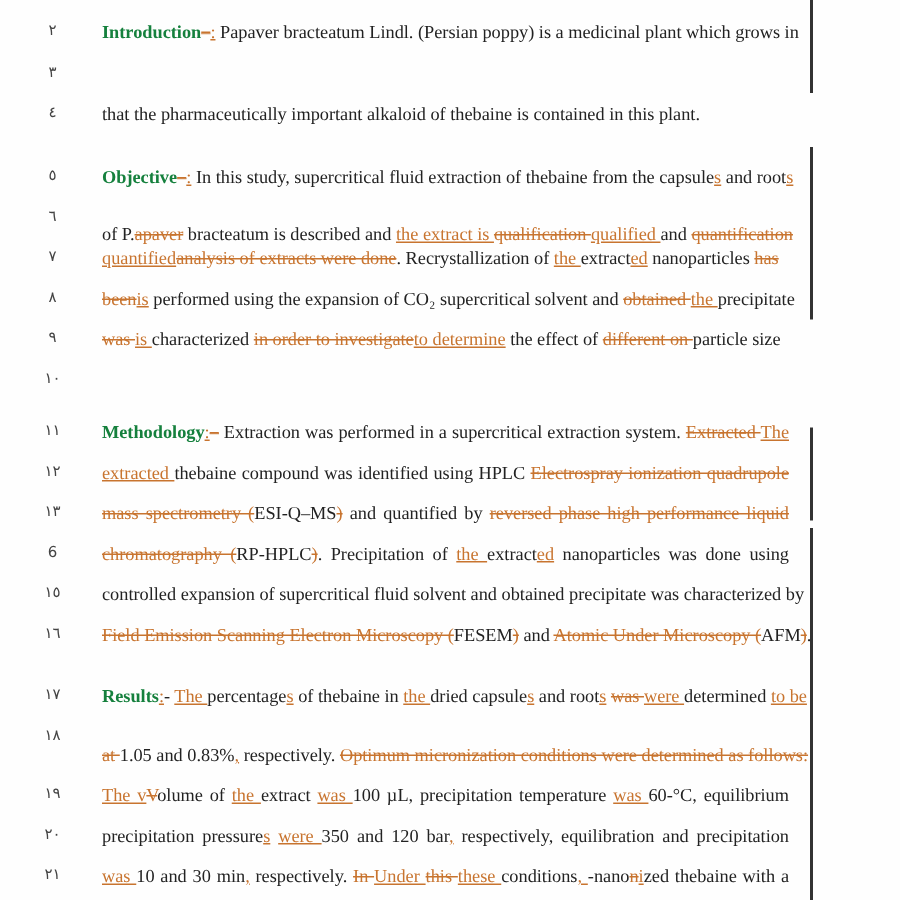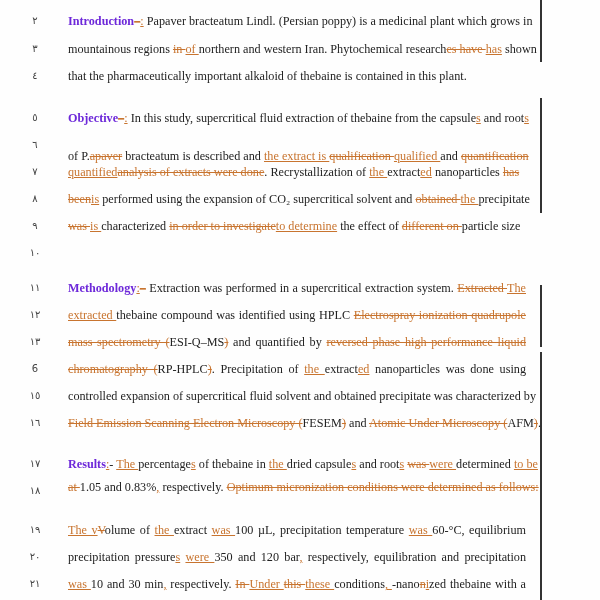--- a/index.html
+++ b/index.html
@@ -3,21 +3,21 @@
 <meta charset="utf-8">
 <style>
   html, body { margin: 0; padding: 0; background: #ffffff; }
   body { width: 600px; height: 600px; overflow: hidden; position: relative; font-family: "Liberation Serif", serif; color: #222222; }
   .page { position: absolute; left: 0; top: 0; width: 600px; height: 600px; background: #fefefe; }
   .line { position: absolute; left: 68px; width: 458px; font-size: 12.2px; line-height: 16px; white-space: nowrap; }
   .line.justify { text-align: justify; text-align-last: justify; white-space: normal; height: 16px; overflow: hidden; }
   .lnum { position: absolute; left: 20px; width: 30px; text-align: center; font-size: 10px; line-height: 16px; color: #444; font-family: "DejaVu Sans", sans-serif; }
   .ins { color: #c8742f; text-decoration: underline; text-decoration-color: #c8742f; }
   .del { color: #c8742f; text-decoration: line-through; text-decoration-color: #c8742f; }
-  .b { font-weight: bold; color: #6d28d9; margin-top: 22px; }
+  .b { font-weight: bold; color: #15803d; margin-top: 22px; }
   .i { }
   .bar { position: absolute; left: 540px; width: 1.5px; background: #333; }
 </style>
 </head>
 <body>
 
 <div class="page">
 
   <div class="lnum" style="top:13px">٢</div>
   <div class="lnum" style="top:41px">٣</div>
@@ -34,38 +34,37 @@
   <div class="lnum" style="top:361px">6</div>
   <div class="lnum" style="top:388px">١٥</div>
   <div class="lnum" style="top:415px">١٦</div>
   <div class="lnum" style="top:456px">١٧</div>
   <div class="lnum" style="top:483px">١٨</div>
   <div class="lnum" style="top:522px">١٩</div>
   <div class="lnum" style="top:549px">٢٠</div>
   <div class="lnum" style="top:576px">٢١</div>
 
   <div class="line" style="top:13px"><span class="b">Introduction</span><span class="del">–</span><span class="ins">:</span><span> </span><span class="i">Papaver bracteatum</span><span> Lindl. (Persian poppy) is a medicinal plant which grows in</span></div>
-  <div class="line" style="top:41px"><span>mountainous regions </span><span class="del">in </span><span class="ins">of </span><span>northern and western Iran. Phytochemical research</span><span class="del">es have </span><span class="ins">has</span><span> shown</span></div>
   <div class="line" style="top:68px"><span>that the pharmaceutically important alkaloid of thebaine is contained in this plant.</span></div>
 
   <div class="line" style="top:110px"><span class="b">Objective</span><span class="del">–</span><span class="ins">:</span><span> In this study, supercritical fluid extraction of thebaine from the capsule</span><span class="ins">s</span><span> and root</span><span class="ins">s</span></div>
   <div class="line" style="top:148px"><span>of </span><span class="i">P.</span><span class="del">apaver</span><span class="i"> bracteatum</span><span> is described and </span><span class="ins">the extract is </span><span class="del">qualification </span><span class="ins">qualified </span><span>and </span><span class="del">quantification</span></div>
   <div class="line" style="top:164px"><span class="ins">quantified</span><span class="del">analysis of extracts were done</span><span>. Recrystallization of </span><span class="ins">the </span><span>extract</span><span class="ins">ed</span><span> nanoparticles </span><span class="del">has</span></div>
   <div class="line" style="top:191px"><span class="del">been</span><span class="ins">is</span><span> performed using the expansion of CO₂ supercritical solvent and </span><span class="del">obtained </span><span class="ins">the </span><span>precipitate</span></div>
   <div class="line" style="top:218px"><span class="del">was </span><span class="ins">is </span><span>characterized </span><span class="del">in order to investigate</span><span class="ins">to determine</span><span> the effect of </span><span class="del">different on </span><span>particle size</span></div>
 
   <div class="line justify" style="top:280px"><span class="b">Methodology</span><span class="ins">:</span><span class="del">–</span><span> Extraction was performed in a supercritical extraction system. </span><span class="del">Extracted </span><span class="ins">The</span></div>
   <div class="line justify" style="top:307px"><span class="ins">extracted </span><span>thebaine compound was identified using HPLC </span><span class="del">Electrospray ionization quadrupole</span></div>
   <div class="line justify" style="top:334px"><span class="del">mass spectrometry (</span><span>ESI-Q–MS</span><span class="del">)</span><span> and quantified by </span><span class="del">reversed phase high performance liquid</span></div>
   <div class="line" style="top:388px"><span>controlled expansion of supercritical fluid solvent and obtained precipitate was characterized by</span></div>
   <div class="line justify" style="top:361px"><span class="del">chromatography (</span><span>RP-HPLC</span><span class="del">)</span><span>. Precipitation of </span><span class="ins">the </span><span>extract</span><span class="ins">ed</span><span> nanoparticles was done using</span></div>
   <div class="line" style="top:415px"><span class="del">Field Emission Scanning Electron Microscopy (</span><span>FESEM</span><span class="del">)</span><span> and </span><span class="del">Atomic Under Microscopy (</span><span>AFM</span><span class="del">)</span><span>.</span></div>
 
   <div class="line" style="top:456px"><span class="b">Results</span><span class="ins">:</span><span>- </span><span class="ins">The </span><span>percentage</span><span class="ins">s</span><span> of thebaine in </span><span class="ins">the </span><span>dried capsule</span><span class="ins">s</span><span> and root</span><span class="ins">s</span><span> </span><span class="del">was </span><span class="ins">were </span><span>determined </span><span class="ins">to be</span></div>
-  <div class="line" style="top:479px"><span class="del">at </span><span>1.05 and 0.83%</span><span class="ins">,</span><span> respectively. </span><span class="del">Optimum micronization conditions were determined as follows:</span></div>
+  <div class="line" style="top:495px"><span class="del">at </span><span>1.05 and 0.83%</span><span class="ins">,</span><span> respectively. </span><span class="del">Optimum micronization conditions were determined as follows:</span></div>
   <div class="line justify" style="top:522px"><span class="ins">The v</span><span class="del">V</span><span>olume of </span><span class="ins">the </span><span>extract </span><span class="ins">was </span><span>100 µL, precipitation temperature </span><span class="ins">was </span><span>60-°C, equilibrium and</span></div>
   <div class="line justify" style="top:549px"><span>precipitation pressure</span><span class="ins">s</span><span> </span><span class="ins">were </span><span>350 and 120 bar</span><span class="ins">,</span><span> respectively, equilibration and precipitation time</span></div>
   <div class="line justify" style="top:576px"><span class="ins">was </span><span>10 and 30 min</span><span class="ins">,</span><span> respectively. </span><span class="del">In </span><span class="ins">Under </span><span class="del">this </span><span class="ins">these </span><span>conditions</span><span class="ins">, </span><span>-nano</span><span class="del">n</span><span class="ins">i</span><span>zed thebaine with a</span></div>
 
   <div class="bar" style="top:0px;   height:62px"></div>
   <div class="bar" style="top:98px;  height:115px"></div>
   <div class="bar" style="top:285px; height:62px"></div>
   <div class="bar" style="top:352px; height:248px"></div>
 </div>
 

